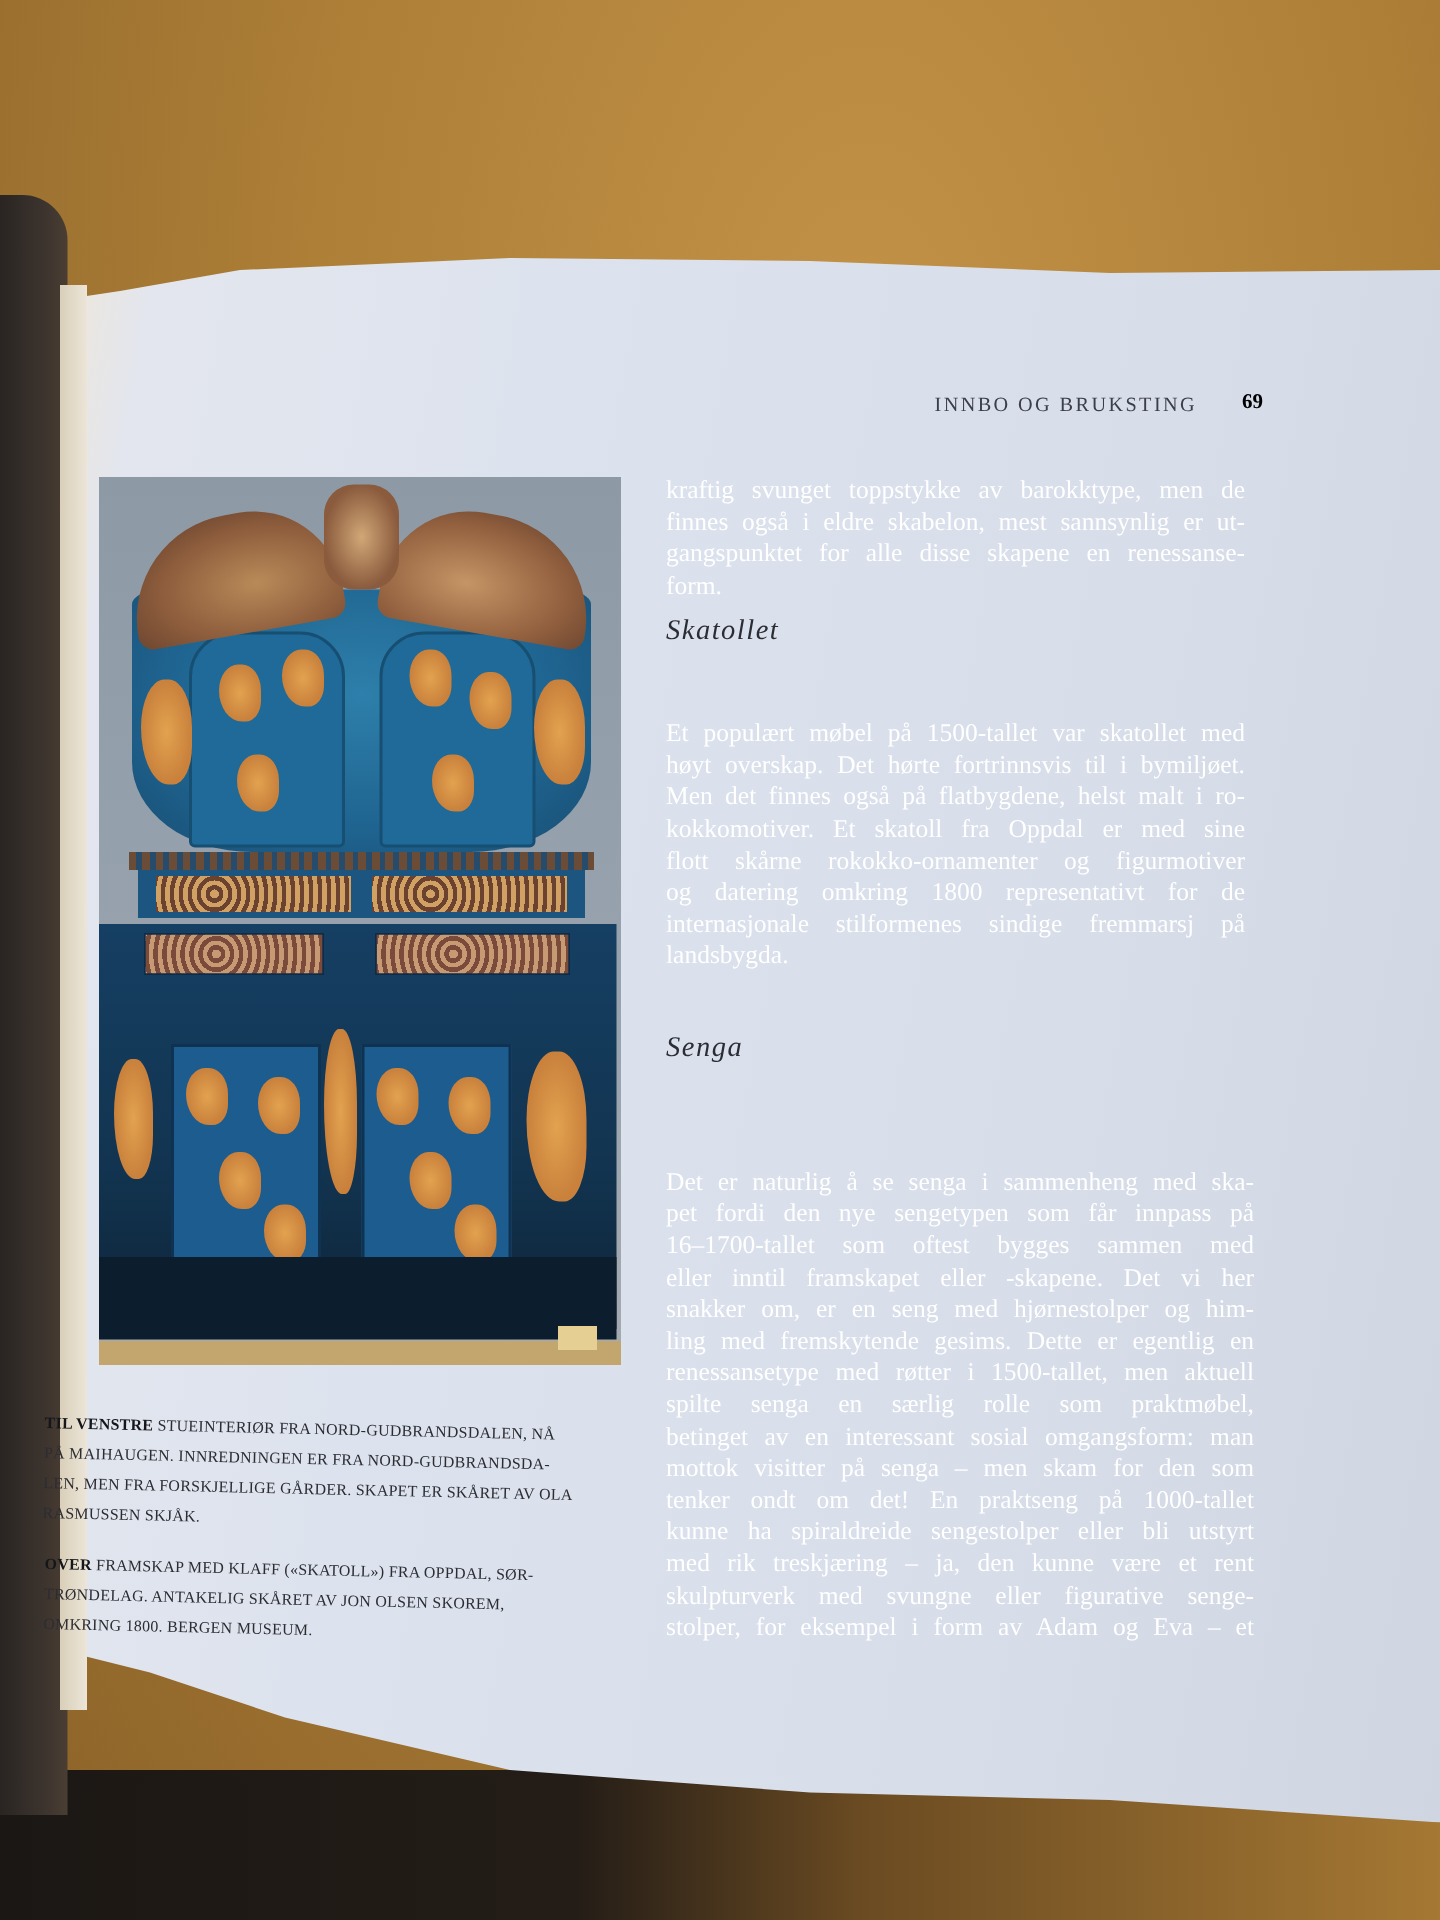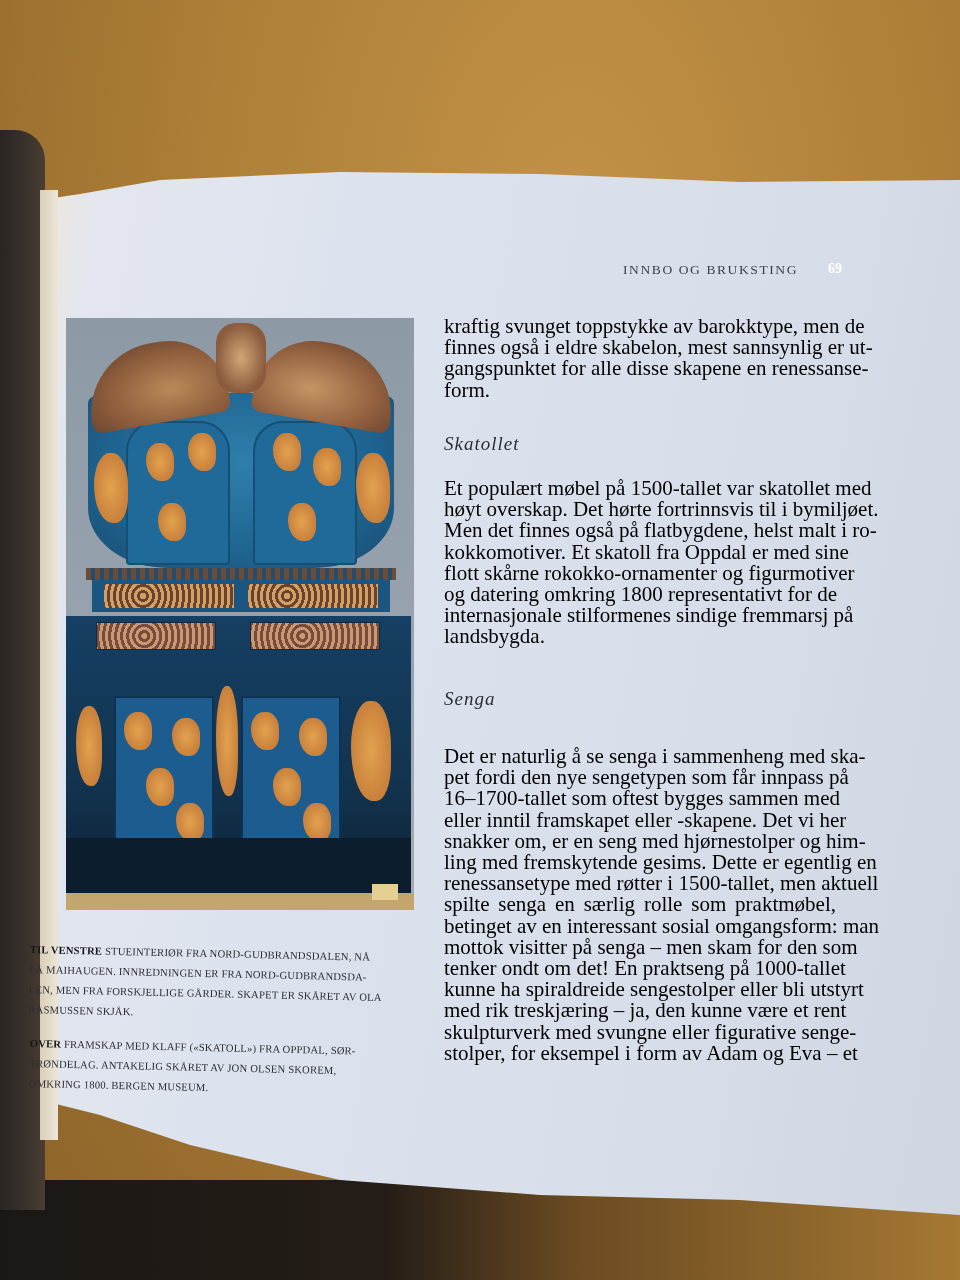--- a/index.html
+++ b/index.html
@@ -29,25 +29,25 @@
   .page-gutter {
     position: absolute; left: 40px; top: 190px; width: 18px; height: 950px;
     background: linear-gradient(90deg, #d9cfb9 0%, #ece5d8 100%);
   }
 
   .running-head {
     position: absolute; left: 623px; top: 262px; font-size: 13.5px; letter-spacing: 1.6px;
     color: #3c3f4a;
   }
   .folio {
-    position: absolute; left: 828px; top: 261px; font-size: 14px; font-weight: bold; color: #ffffff;
+    position: absolute; left: 828px; top: 261px; font-size: 14px; font-weight: bold; color: #000000;
   }
 
   .col {
-    position: absolute; left: 444px; width: 386px; color: #000000; font-size: 21px; line-height: 21.2px;
+    position: absolute; left: 444px; width: 386px; color: #ffffff; font-size: 17px; line-height: 21.2px;
     text-align: justify;
   }
   .line { display: block; text-align: justify; text-align-last: justify; white-space: nowrap; }
   .line.last { text-align-last: left; }
   .h-italic { position: absolute; left: 444px; font-style: italic; font-size: 19px; letter-spacing: 1px; color: #2b2d35; }
 
   .photo {
     position: absolute; left: 66px; top: 318px; width: 348px; height: 592px;
     background: linear-gradient(180deg, #8d9aa6 0%, #98a3ae 60%, #a6aab0 100%);
     overflow: hidden;
@@ -88,34 +88,34 @@
 <div class="running-head">INNBO OG BRUKSTING</div>
 <div class="folio">69</div>
 
 <div class="col" style="top:316px;">
   <span class="line">kraftig svunget toppstykke av barokktype, men de</span>
   <span class="line">finnes også i eldre skabelon, mest sannsynlig er ut-</span>
   <span class="line">gangspunktet for alle disse skapene en renessanse-</span>
   <span class="line last">form.</span>
 </div>
 
-<div class="h-italic" style="top:433px;">Skatollet</div>
+<div class="h-italic" style="top:410px;">Skatollet</div>
 <div class="col" style="top:478px;">
   <span class="line">Et populært møbel på 1500-tallet var skatollet med</span>
   <span class="line">høyt overskap. Det hørte fortrinnsvis til i bymiljøet.</span>
   <span class="line">Men det finnes også på flatbygdene, helst malt i ro-</span>
   <span class="line">kokkomotiver. Et skatoll fra Oppdal er med sine</span>
   <span class="line">flott skårne rokokko-ornamenter og figurmotiver</span>
   <span class="line">og datering omkring 1800 representativt for de</span>
   <span class="line">internasjonale stilformenes sindige fremmarsj på</span>
   <span class="line last">landsbygda.</span>
 </div>
 
 <div class="h-italic" style="top:688px;">Senga</div>
-<div class="col" style="top:746px; width:392px;">
+<div class="col" style="top:777px; width:392px;">
   <span class="line">Det er naturlig å se senga i sammenheng med ska-</span>
   <span class="line">pet fordi den nye sengetypen som får innpass på</span>
   <span class="line">16–1700-tallet som oftest bygges sammen med</span>
   <span class="line">eller inntil framskapet eller -skapene. Det vi her</span>
   <span class="line">snakker om, er en seng med hjørnestolper og him-</span>
   <span class="line">ling med fremskytende gesims. Dette er egentlig en</span>
   <span class="line">renessansetype med røtter i 1500-tallet, men aktuell</span>
   <span class="line">spilte senga en særlig rolle som praktmøbel,</span>
   <span class="line">betinget av en interessant sosial omgangsform: man</span>
   <span class="line">mottok visitter på senga – men skam for den som</span>

